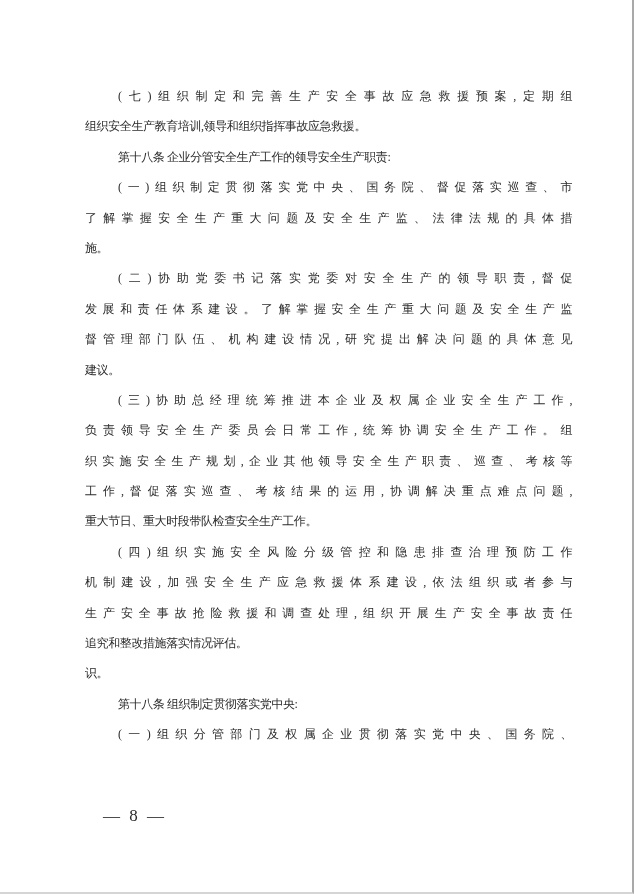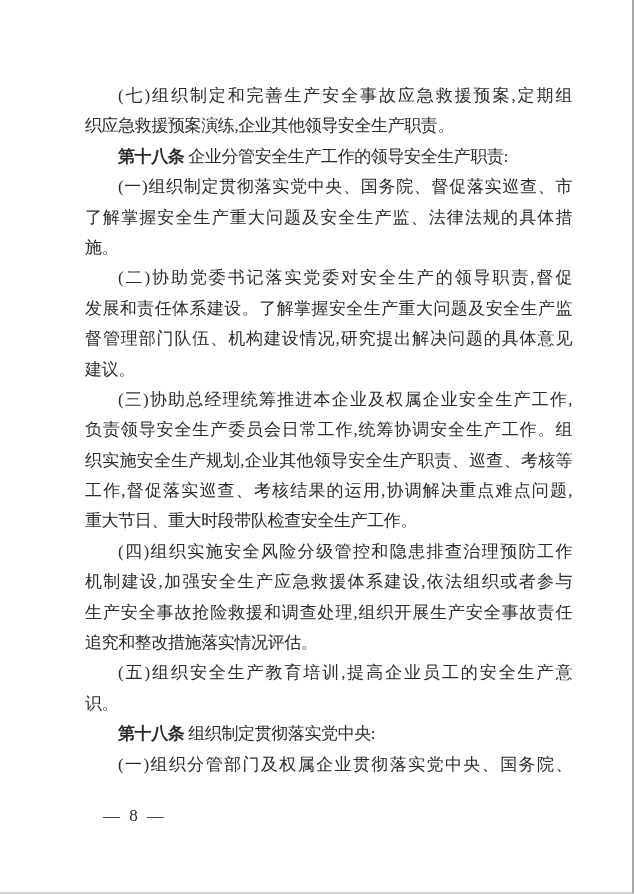--- a/index.html
+++ b/index.html
@@ -19,73 +19,72 @@
     background: #ffffff;
     border-right: 2px solid #a9a9a9;
     border-bottom: 2px solid #d5d5d5;
     overflow: hidden;
   }
   .textblock {
     position: absolute;
     left: 85px;
     top: 81px;
     width: 487px;
-    font-size: 17px;
+    font-size: 12px;
     letter-spacing: -0.4px;
     color: #2b2b2b;
     font-feature-settings: "halt" 1;
   }
   .line {
     height: 30.4px;
     line-height: 30.4px;
     white-space: nowrap;
   }
   .ind { text-indent: 33px; }
   .j {
     white-space: normal;
     text-align: justify;
     text-align-last: justify;
   }
-  .b { font-weight: 700; }
+  .b { font-weight: 400; }
   .footer {
     position: absolute;
     left: 103px;
     top: 806px;
     font-size: 17px;
     color: #2b2b2b;
     letter-spacing: 1px;
     word-spacing: 3px;
   }
 </style>
 </head>
 <body>
 
 <div class="page">
 
   <div class="textblock">
     <div class="line ind j">(七)组织制定和完善生产安全事故应急救援预案,定期组</div>
-    <div class="line">织应急救援预案演练,企业其他领导安全生产职责。</div>
+    <div class="line">组织安全生产教育培训,领导和组织指挥事故应急救援。</div>
     <div class="line ind"><span class="b">第十八条</span><span> 企业分管安全生产工作的领导安全生产职责:</span></div>
     <div class="line ind j">(一)组织制定贯彻落实党中央、国务院、督促落实巡查、市</div>
     <div class="line j">了解掌握安全生产重大问题及安全生产监、法律法规的具体措</div>
     <div class="line">施。</div>
     <div class="line ind j">(二)协助党委书记落实党委对安全生产的领导职责,督促</div>
     <div class="line j">发展和责任体系建设。了解掌握安全生产重大问题及安全生产监</div>
     <div class="line j">督管理部门队伍、机构建设情况,研究提出解决问题的具体意见</div>
     <div class="line">建议。</div>
     <div class="line ind j">(三)协助总经理统筹推进本企业及权属企业安全生产工作,</div>
     <div class="line j">负责领导安全生产委员会日常工作,统筹协调安全生产工作。组</div>
     <div class="line j">织实施安全生产规划,企业其他领导安全生产职责、巡查、考核等</div>
     <div class="line j">工作,督促落实巡查、考核结果的运用,协调解决重点难点问题,</div>
     <div class="line">重大节日、重大时段带队检查安全生产工作。</div>
     <div class="line ind j">(四)组织实施安全风险分级管控和隐患排查治理预防工作</div>
     <div class="line j">机制建设,加强安全生产应急救援体系建设,依法组织或者参与</div>
     <div class="line j">生产安全事故抢险救援和调查处理,组织开展生产安全事故责任</div>
     <div class="line">追究和整改措施落实情况评估。</div>
-    <div class="line ind j">(五)组织安全生产教育培训,提高企业员工的安全生产意</div>
     <div class="line">识。</div>
     <div class="line ind"><span class="b">第十八条</span><span> 组织制定贯彻落实党中央:</span></div>
     <div class="line ind j">(一)组织分管部门及权属企业贯彻落实党中央、国务院、</div>
   </div>
 
   <div class="footer">— 8 —</div>
 
 </div>
 
 </body></html>

